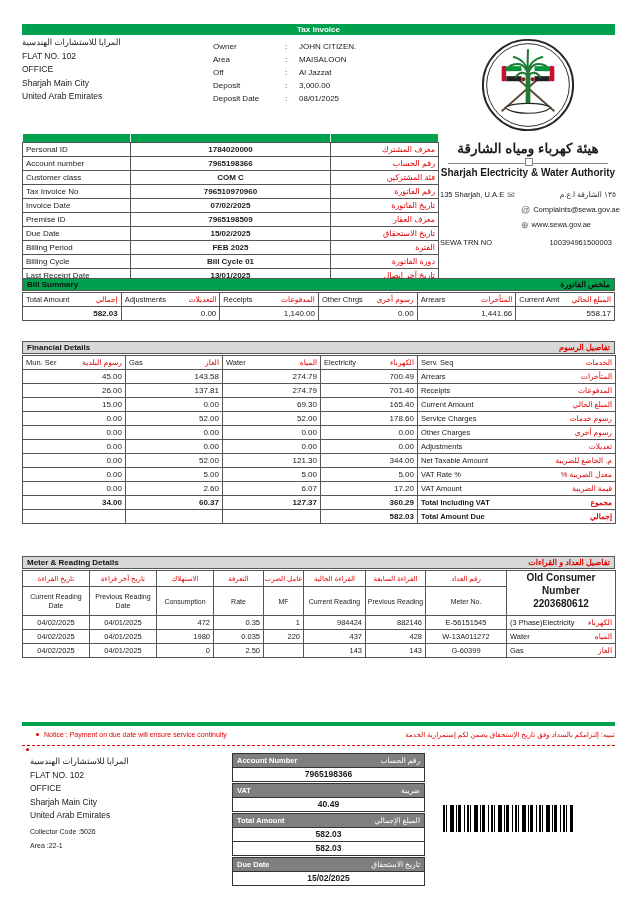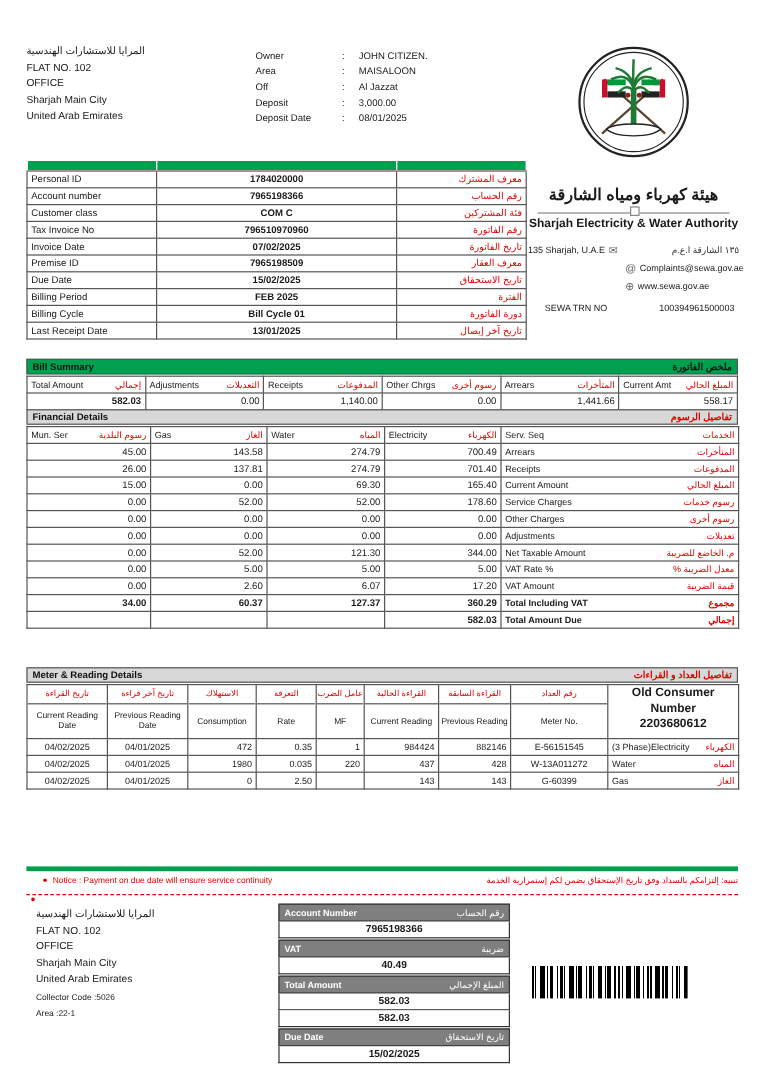--- a/index.html
+++ b/index.html
@@ -17,30 +17,30 @@
   .addr-bottom{position:absolute;left:30px;top:755px;font-size:8.5px;line-height:13.5px;}
   .addr-small{font-size:7px;line-height:11px;margin-top:3px;}
   
   .owner{position:absolute;left:213px;top:40px;font-size:8px;}
   .owner .row{display:flex;height:13px;line-height:13px;}
   .owner .lbl{width:72px;}
   .owner .col{width:14px;}
   
   .authority{position:absolute;left:440px;top:38px;width:176px;text-align:center;}
   .authority svg{display:block;margin:0 auto;}
-  .auth-ar{font-size:13.5px;font-weight:bold;margin-top:22px;direction:rtl;}
+  .auth-ar{font-size:13.5px;font-weight:bold;margin-top:8px;direction:rtl;}
   .auth-sep{position:relative;height:6px;margin:1px 8px 2px 8px;border-bottom:1px solid #888;}
   .auth-sep::after{content:"";position:absolute;left:50%;bottom:-3px;width:6px;height:6px;
                    margin-left:-3px;background:#fff;border:1px solid #888;}
   .auth-en{font-size:10px;font-weight:bold;margin-top:3px;}
   .contact{margin-top:9px;font-size:7.5px;text-align:left;}
   .contact .c-row{display:flex;align-items:center;height:15px;}
   .contact .sp{flex:1;}
   .icn{color:#666;font-size:9px;margin:0 3px;}
-  .trn-row{margin-top:3px;padding-left:14px;}
+  .trn-row{margin-top:3px;}
   
   table{border-collapse:collapse;table-layout:fixed;}
   td,th{border:1px solid var(--border);font-size:8px;padding:0 3px;height:13px;overflow:hidden;
         white-space:nowrap;font-weight:normal;}
   .ar{color:var(--red);direction:rtl;}
   
   .acct{position:absolute;left:22px;top:133px;width:416px;}
   .acct .ghead td{background:var(--green);height:8px;border:1px solid #fff;border-bottom:1px solid var(--border);padding:0;}
   .acct td.val{text-align:center;font-weight:600;}
   .acct td.arc{text-align:right;}
@@ -88,20 +88,21 @@
   .barcode{position:absolute;left:443px;top:805px;width:130px;height:27px;
     background:repeating-linear-gradient(90deg,
       #000 0 2px,#fff 2px 3px,#000 3px 4px,#fff 4px 7px,#000 7px 11px,#fff 11px 13px,
       #000 13px 14px,#fff 14px 15px,#000 15px 18px,#fff 18px 21px,#000 21px 22px,#fff 22px 24px);}
 </style>
 </head>
 <body>
 
 <div class="page">
 
+  <div class="titlebar">Tax Invoice</div>
 
   <div class="addr-top" id="addr-top">
       <div>المرايا للاستشارات الهندسية</div>
       <div>FLAT NO. 102</div>
       <div>OFFICE</div>
       <div>Sharjah Main City</div>
       <div>United Arab Emirates</div>
     </div>
 
   <div class="owner" id="owner-info">
@@ -253,21 +254,21 @@
           <td class="ar arc">دورة الفاتورة</td>
         </tr>
         <tr>
           <td>Last Receipt Date</td>
           <td class="val">13/01/2025</td>
           <td class="ar arc">تاريخ آخر إيصال</td>
         </tr>
       </tbody>
   </table>
 
-  <div class="sec" style="top:299px">
+  <div class="sec" style="top:278px">
     <div class="sec-head green">
       <span>Bill Summary</span>
       <span class="h-ar">ملخص الفاتورة</span>
     </div>
     <table>
       <tbody id="bill-body">
           <tr>
             <td>
               <div class="paircell">
                 <span class="en">Total Amount</span>

